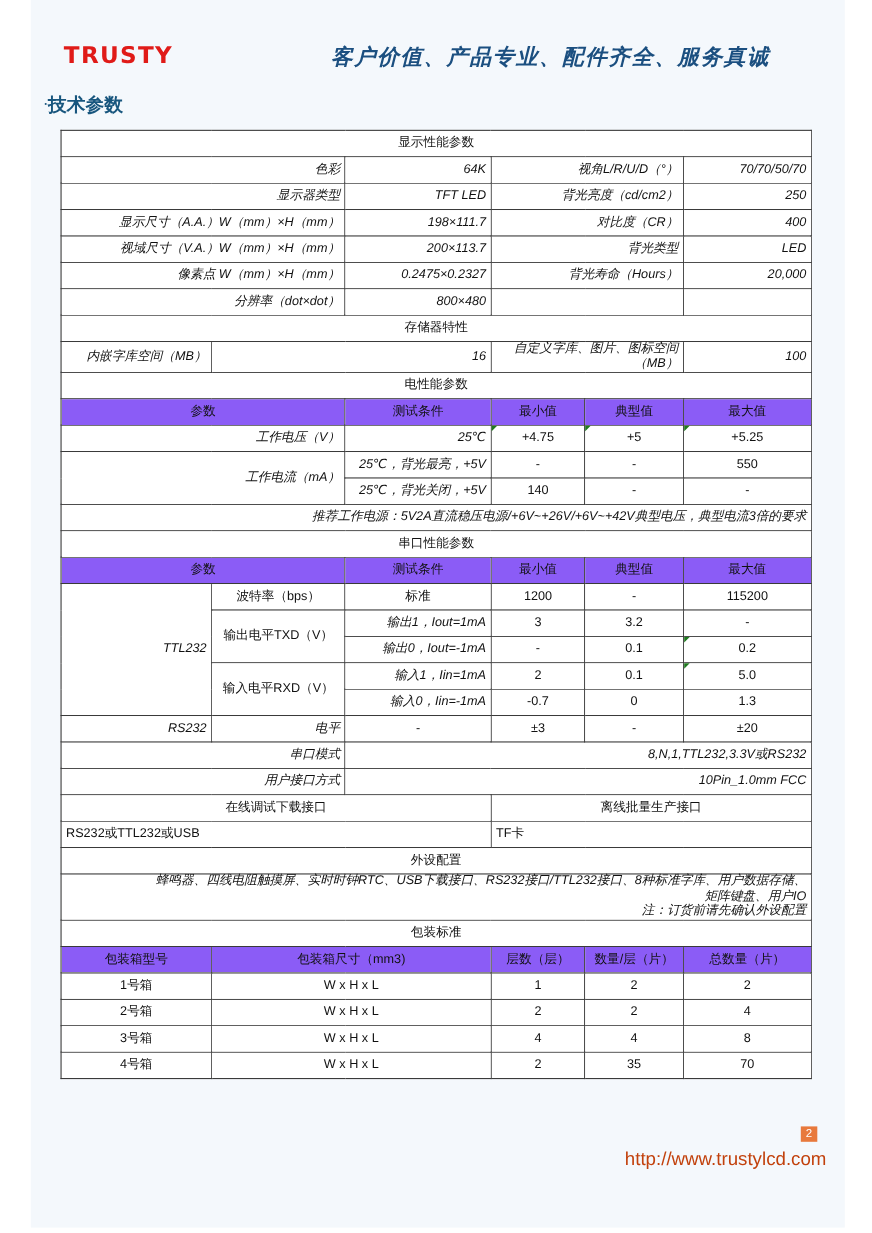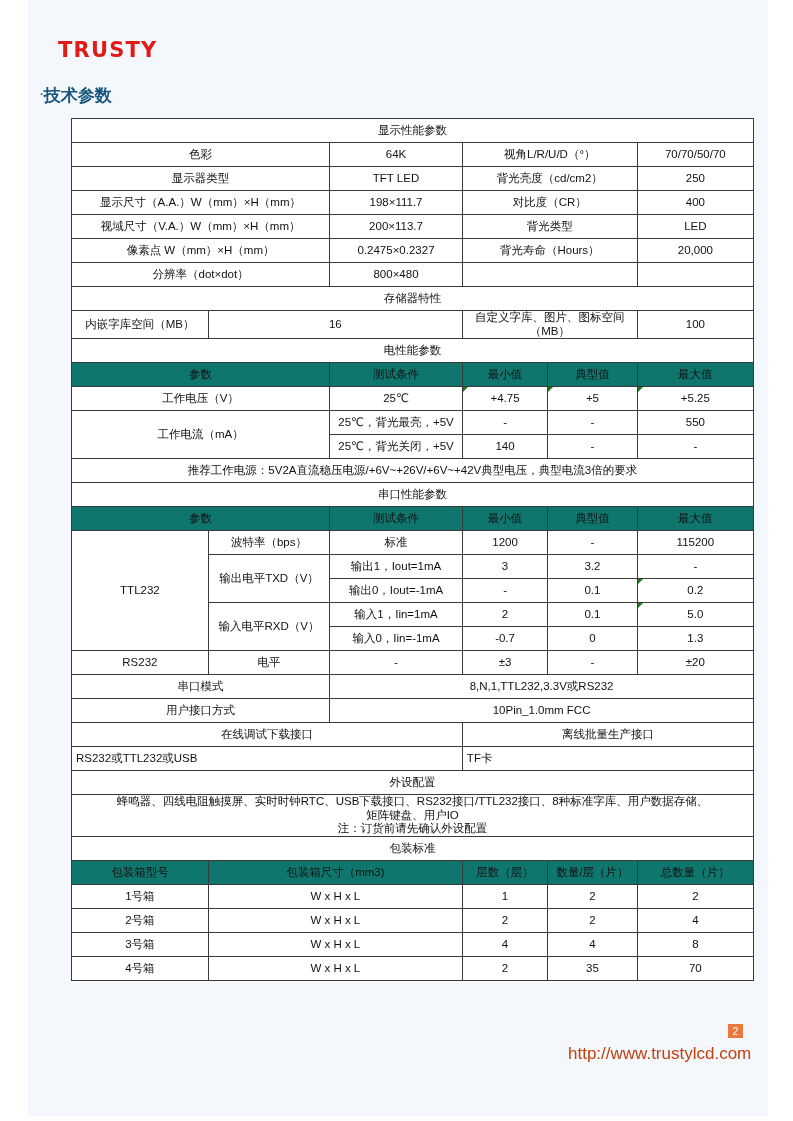--- a/index.html
+++ b/index.html
@@ -33,41 +33,41 @@
     white-space:nowrap;
   }
   .sect-title .bullet{font-size:11px;vertical-align:3px;}
 
   
   .tbl{
     position:absolute;left:27px;top:118px;width:683px;
     border-collapse:collapse;
     table-layout:fixed;
     background:#ffffff;
-    font-size:11.5px;color:#111;margin-left:16px;
+    font-size:11.5px;color:#111;
   }
   .tbl td{
     border:1px solid #3a3a3a;
     height:23px;
     padding:0 4px;
     vertical-align:middle;
     line-height:1.18;
     position:relative;
     background:#ffffff;
   }
   .band{
     background:#f7f4cf;
     text-align:center;
     height:19px;
     font-size:11.5px;
   }
   .cream{background:#fdfcef;}
   .ctr{text-align:center;}
-  .lft{text-align:center;}
-  .hdrow td{text-align:center;background:#0f766e;}
+  .lft{text-align:right;font-style:italic;}
+  .hdrow td{text-align:center;background:#8b5cf6;}
   .multi{height:auto;padding-top:3px;padding-bottom:3px;line-height:1.55;}
   
   .mark::before{
     content:"";position:absolute;left:0;top:0;
     border-top:5px solid #1f7a1f;
     border-right:5px solid transparent;
   }
   
   .url{
     position:absolute;left:540px;top:1044px;
@@ -81,20 +81,21 @@
     color:#ffffff;font-size:10.5px;text-align:center;line-height:14px;
   }
 </style>
 </head>
 <body>
 
 <div class="page">
 
   <div class="hdr">
     <div class="brand">TRUSTY</div>
+    <div class="slogan">客户价值、产品专业、配件齐全、服务真诚</div>
   </div>
 
   <div class="sect-title">
     <span class="bullet">·</span><span>技术参数</span>
   </div>
 
   <table class="tbl">
     <colgroup>
       <col style="width:133px">
         <col style="width:118px">

